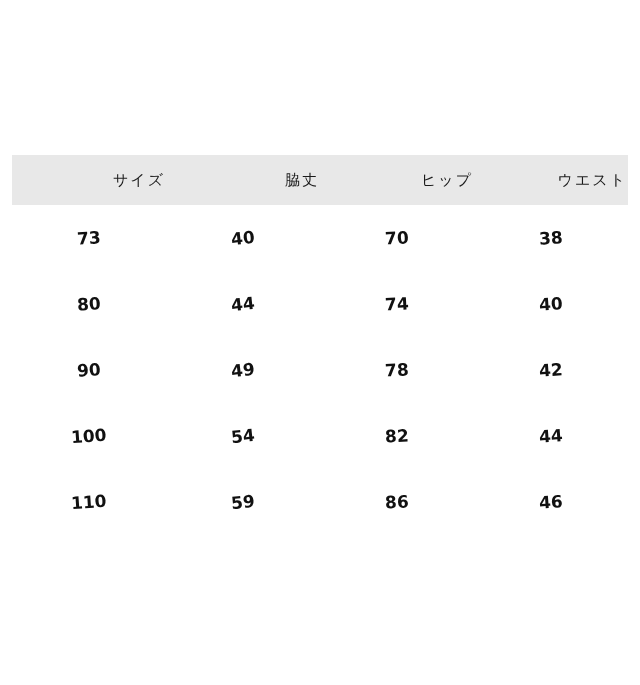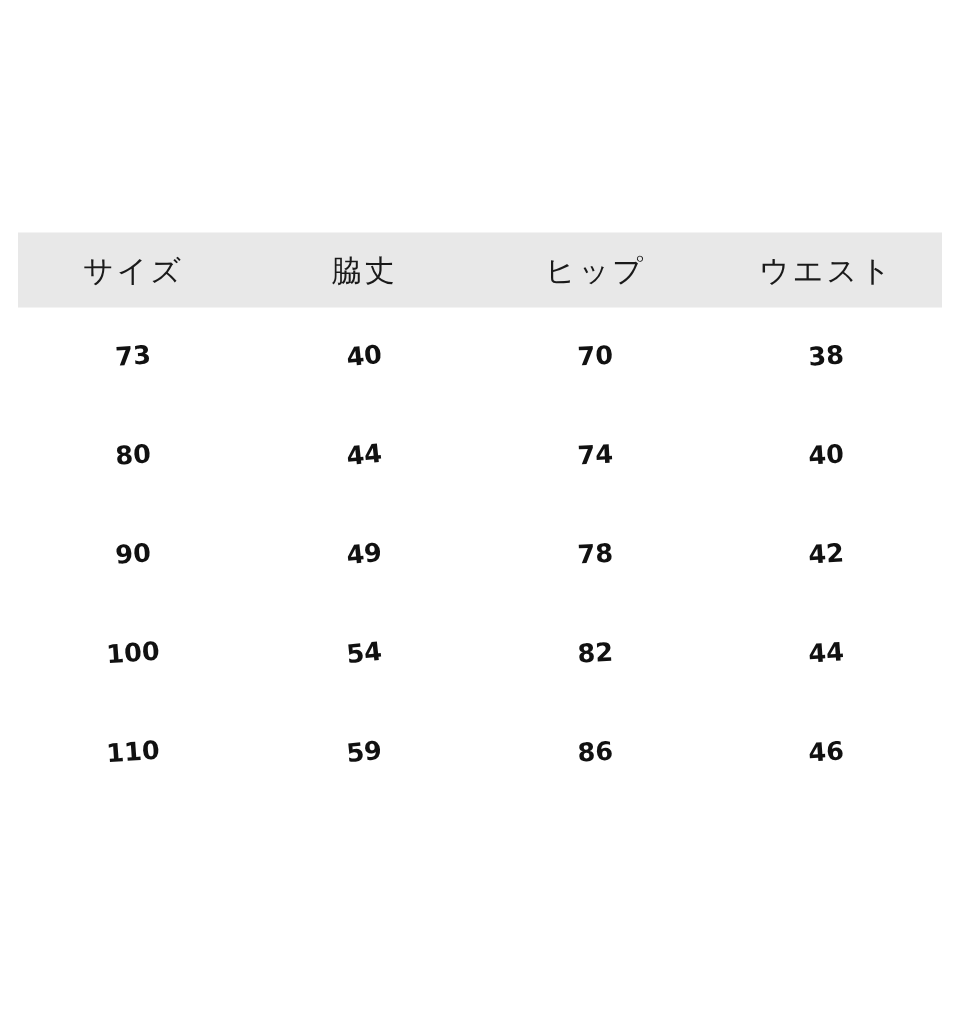--- a/index.html
+++ b/index.html
@@ -25,25 +25,25 @@
     top: 155px;
     width: 616px;
     border-collapse: collapse;
     table-layout: fixed;
   }
   .size-table thead tr {
     background: #e8e8e8;
   }
   .size-table th {
     height: 48px;
-    font-size: 20px;
+    font-size: 15px;
     font-weight: normal;
     color: #1a1a1a;
     letter-spacing: 2px;
-    text-align: center;
+    text-align: right;
     vertical-align: middle;
     font-family: Liberation Sans, sans-serif;
   }
   .size-table tbody td {
     height: 64px;
     text-align: center;
     vertical-align: middle;
     font-size: 17px;
     font-weight: bold;
     color: #111111;

